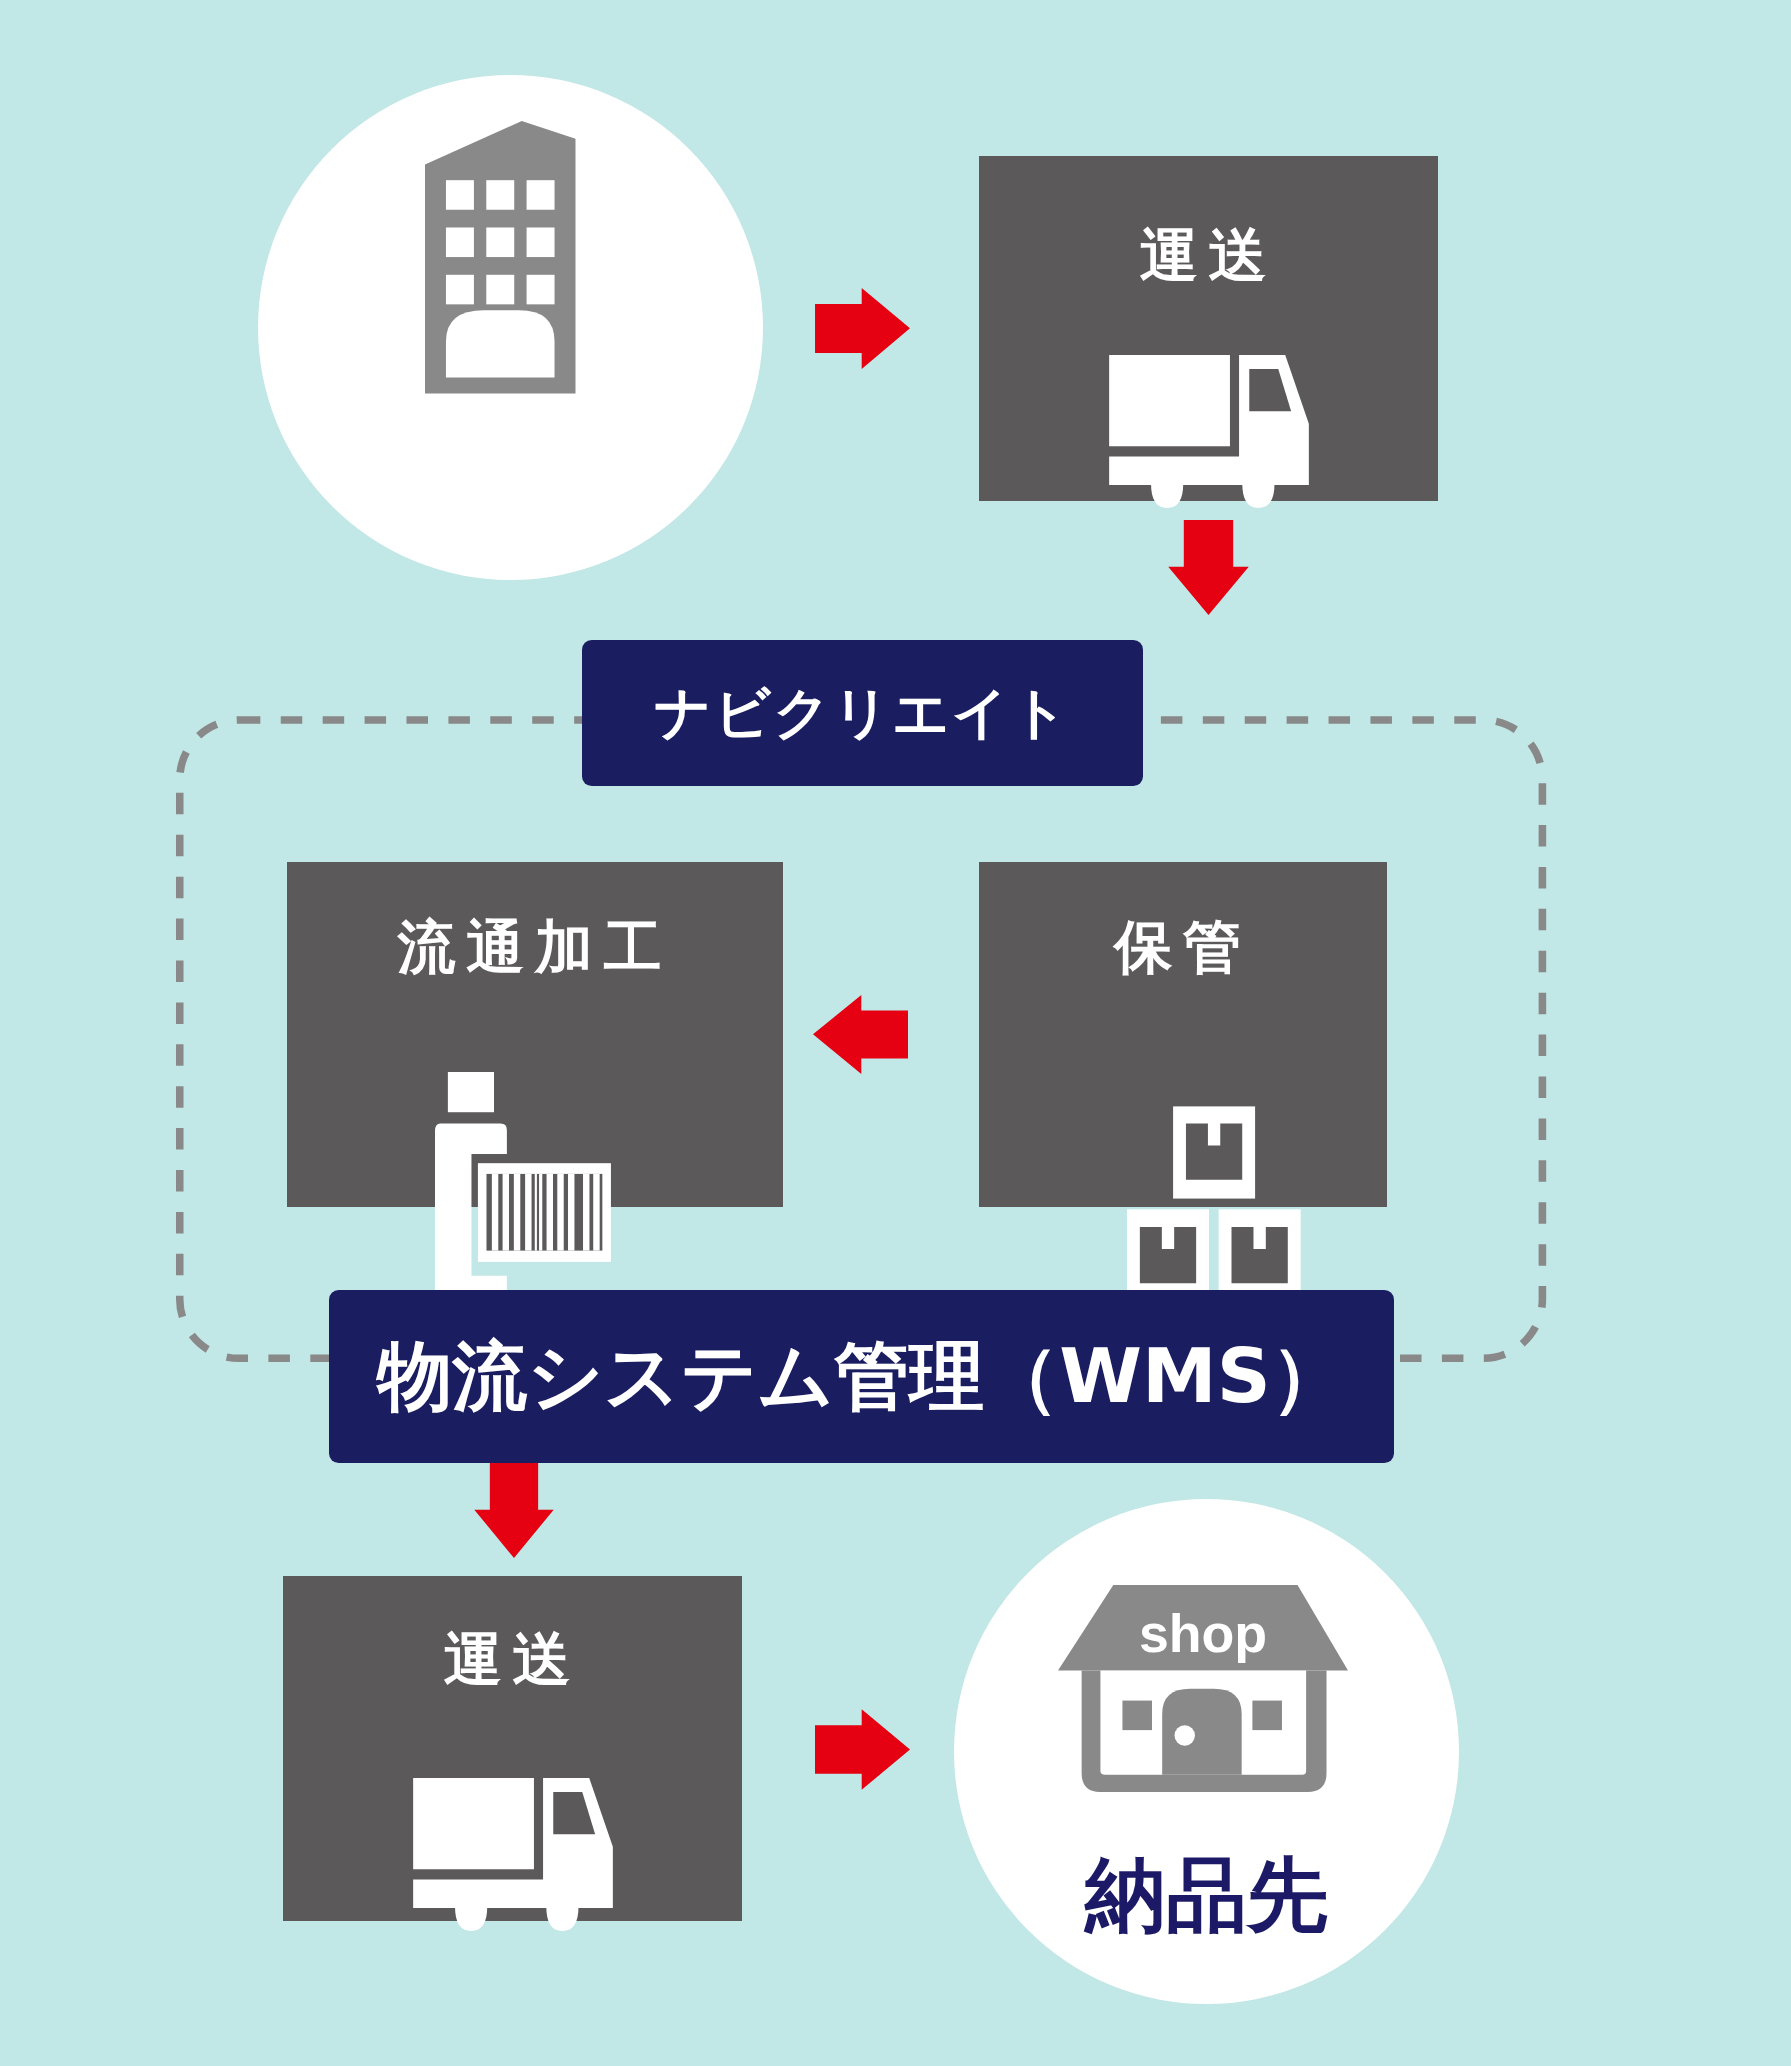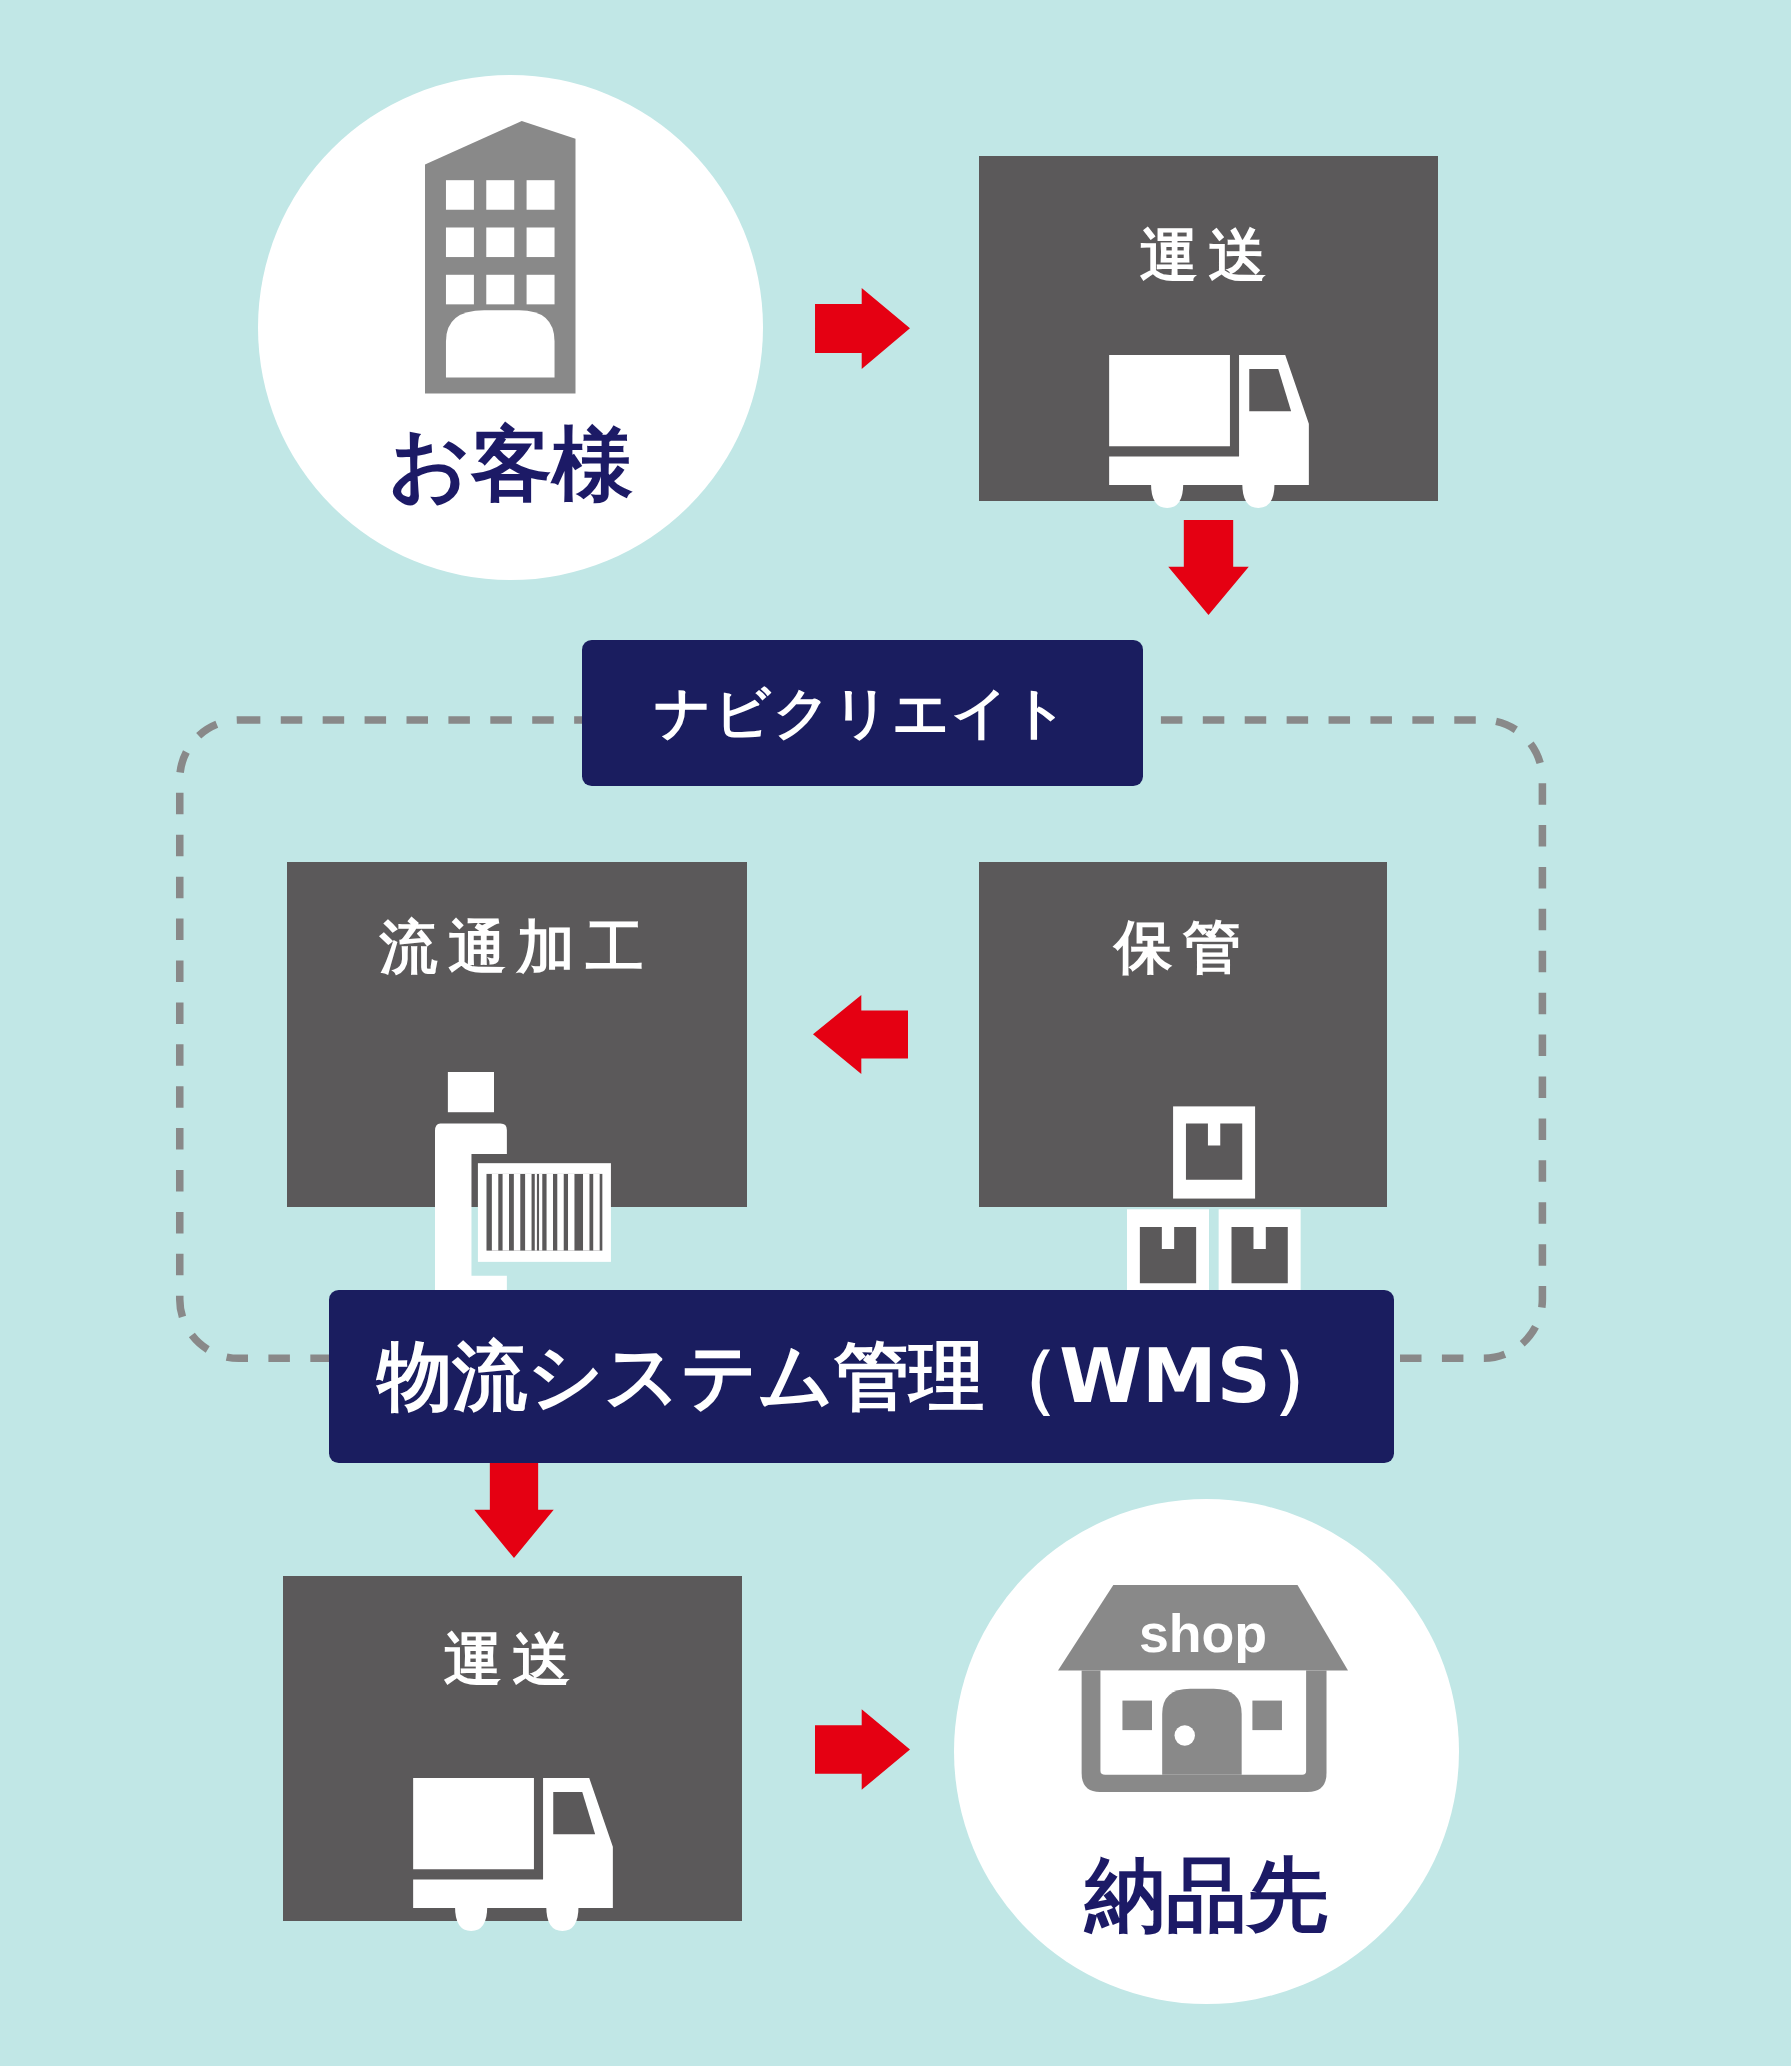--- a/index.html
+++ b/index.html
@@ -31,21 +31,20 @@
         <rect x="189" y="110" width="52" height="55"></rect>
       <rect x="39" y="198" width="52" height="55"></rect>
         <rect x="114" y="198" width="52" height="55"></rect>
         <rect x="189" y="198" width="52" height="55"></rect>
       <rect x="39" y="286" width="52" height="55"></rect>
         <rect x="114" y="286" width="52" height="55"></rect>
         <rect x="189" y="286" width="52" height="55"></rect>
       <path d="M39,477 L39,410 Q39,352 110,352 L175,352 Q241,352 241,410 L241,477 Z"></path>
     </g>
   </svg>
-  <div class="circle-label" style="top:349px;">お客様</div>
 </div>
 
 <svg style="left:815px;top:288px;" width="95" height="81" viewBox="0 0 177 151">
   <polygon points="0,30 87,30 87,0 177,75 87,151 87,121 0,121" fill="#e50012"></polygon>
 </svg>
 
 <div class="box" style="left:979px;top:156px;width:459px;height:345px;">
   <div class="box-title" style="top:70px;">運送</div>
   <svg style="left:130px;top:199px;" width="200" height="153" viewBox="0 0 372 285">
     <g fill="#ffffff">
@@ -59,21 +58,21 @@
 </div>
 
 <svg style="left:1168px;top:520px;" width="81" height="95" viewBox="0 0 150 177">
   <polygon points="29,0 121,0 121,87 150,87 75,177 0,87 29,87" fill="#e50012"></polygon>
 </svg>
 
 <div class="badge" style="left:582px;top:640px;width:561px;height:146px;font-size:56px;letter-spacing:2.1px;">
   <span>ナビクリエイト</span>
 </div>
 
-<div class="box" style="left:287px;top:862px;width:460px;height:345px;">
+<div class="box" style="left:287px;top:862px;width:460px;height:345px;padding-left:36px;">
   <div class="box-title" style="top:56px;">流通加工</div>
   <svg style="left:148px;top:210px;" width="177" height="236" viewBox="0 0 330 440">
     <g fill="#ffffff">
       <rect x="24" y="0" width="86" height="75"></rect>
       <path d="M10,96 Q0,96 0,110 L0,428 Q0,440 12,440 L124,440 Q134,440 134,428 L134,380 L68,380 L68,153 L134,153 L134,108 Q134,96 122,96 Z"></path>
       <rect x="80" y="170" width="248" height="184"></rect>
     </g>
     <g fill="#5b595a">
       <rect x="96" y="190" width="216" height="143"></rect>
     </g>

